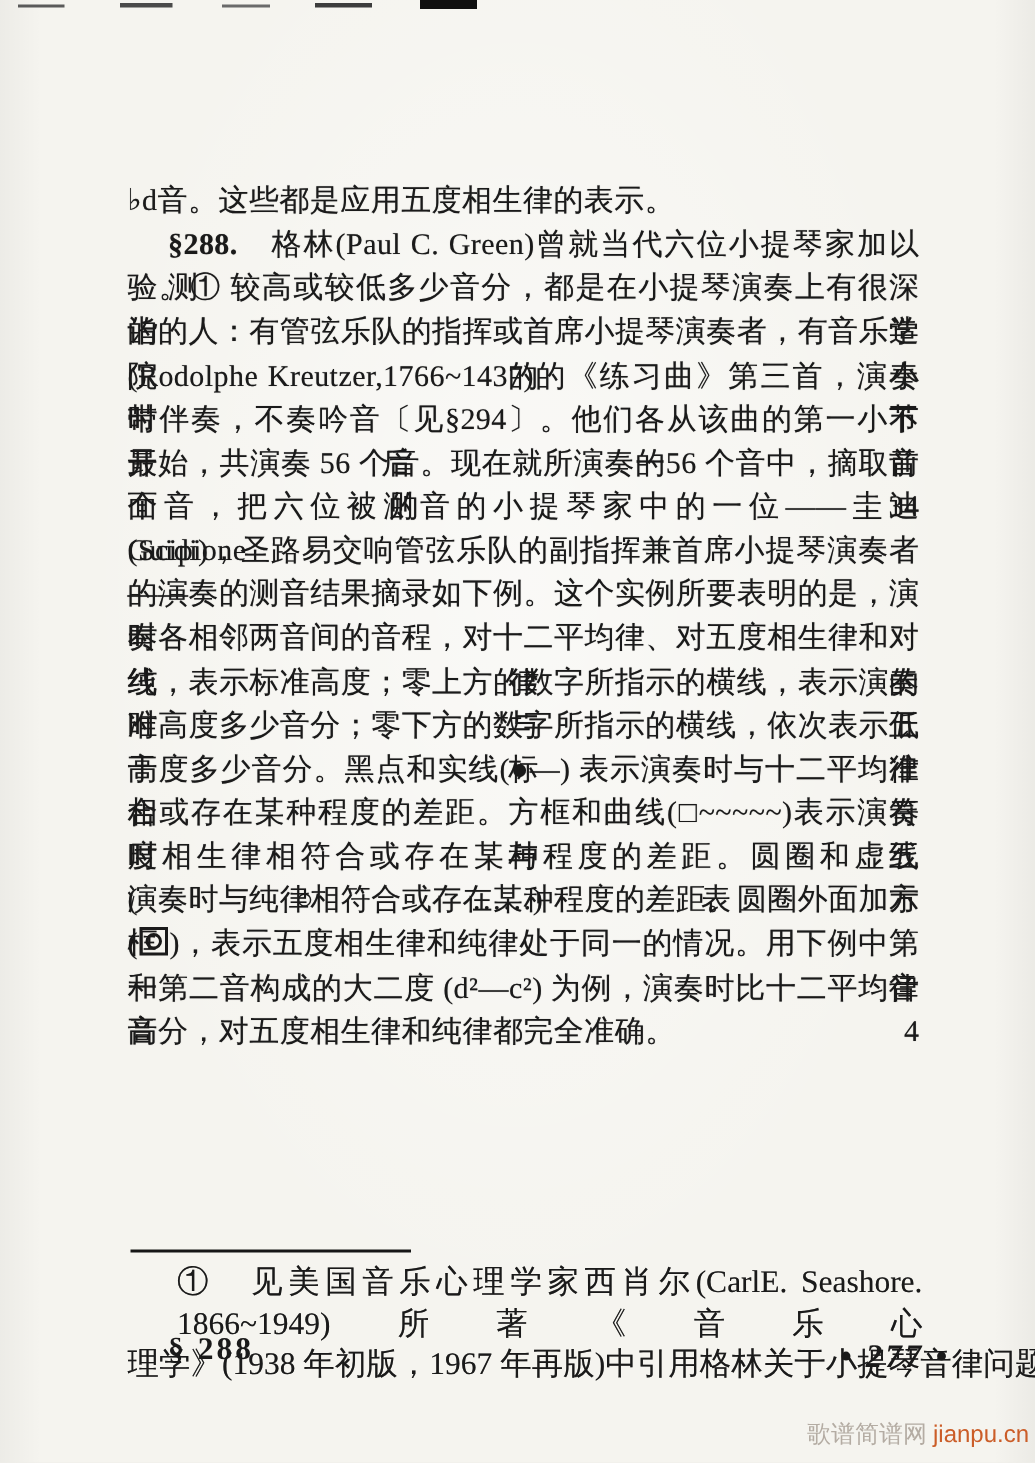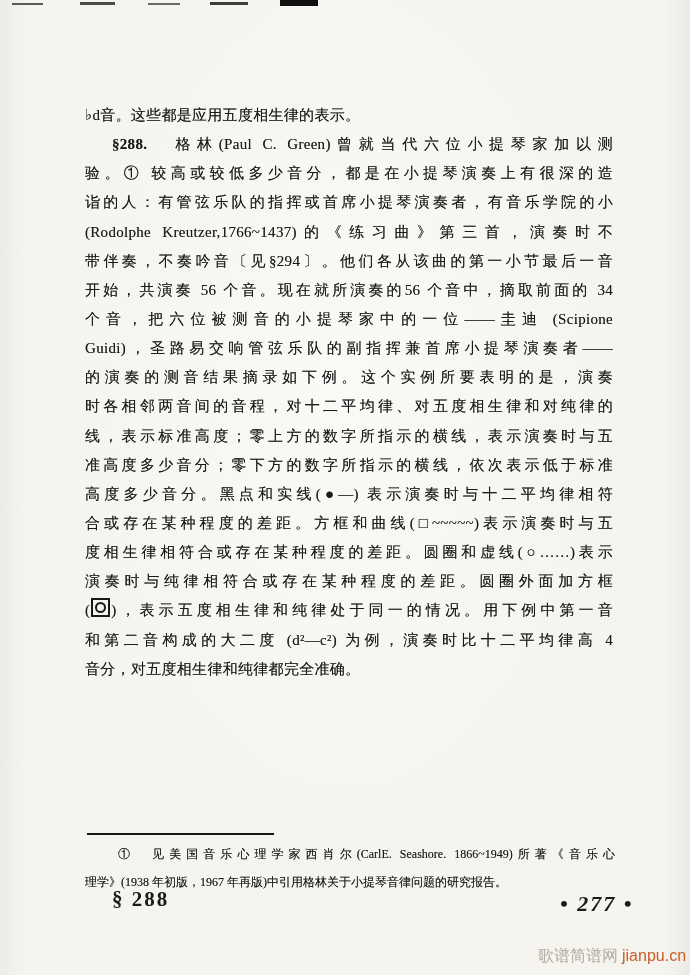--- a/index.html
+++ b/index.html
@@ -23,22 +23,22 @@
   }
   
   .top-mark{position:absolute;background:#3a3a3a;}
   .tm1{left:12px;top:3px;width:31px;height:2px;background:#5a5a5a;}
   .tm2{left:80px;top:2px;width:35px;height:3px;background:#4a4a4a;}
   .tm3{left:148px;top:3px;width:32px;height:2px;background:#6a6a6a;}
   .tm4{left:210px;top:2px;width:38px;height:3px;background:#3d3d3d;}
   .tm5{left:280px;top:0;width:38px;height:6px;background:#101010;}
 
   .body-text{
-    position:absolute;left:85px;top:101px;width:528px;
-    font-size:15px;line-height:29.15px;
+    position:absolute;left:85px;top:120px;width:528px;
+    font-size:20px;line-height:29.15px;
     letter-spacing:.3px;
     text-shadow:0 0 .5px rgba(20,20,20,.55);
   }
   .line{height:29.15px;white-space:nowrap;}
   .line.j{white-space:normal;text-align:justify;text-align-last:justify;}
   .line.indent{padding-left:27px;}
   .bold{font-weight:bold;}
 
   
   .sq-circle{
@@ -47,21 +47,21 @@
     position:relative;margin:0 1px;
   }
   .sq-circle .inner-circle{
     position:absolute;left:2px;top:2px;right:2px;bottom:2px;
     border:2px solid var(--ink);border-radius:50%;
   }
 
   .footnote-rule{position:absolute;left:87px;top:833px;width:187px;height:2px;background:#161616;}
   .footnote{
     position:absolute;left:85px;top:841px;width:530px;
-    font-size:12px;line-height:27.5px;
+    font-size:21px;line-height:27.5px;
     text-shadow:0 0 .4px rgba(20,20,20,.5);
   }
   .fn-line{white-space:nowrap;}
   .fn-line.j{white-space:normal;text-align:justify;text-align-last:justify;}
   .fn-line.fn-indent{padding-left:33px;}
 
   .footer-left{
     position:absolute;left:112px;top:887px;
     font-size:21px;font-weight:bold;letter-spacing:2px;text-align:right;
   }

